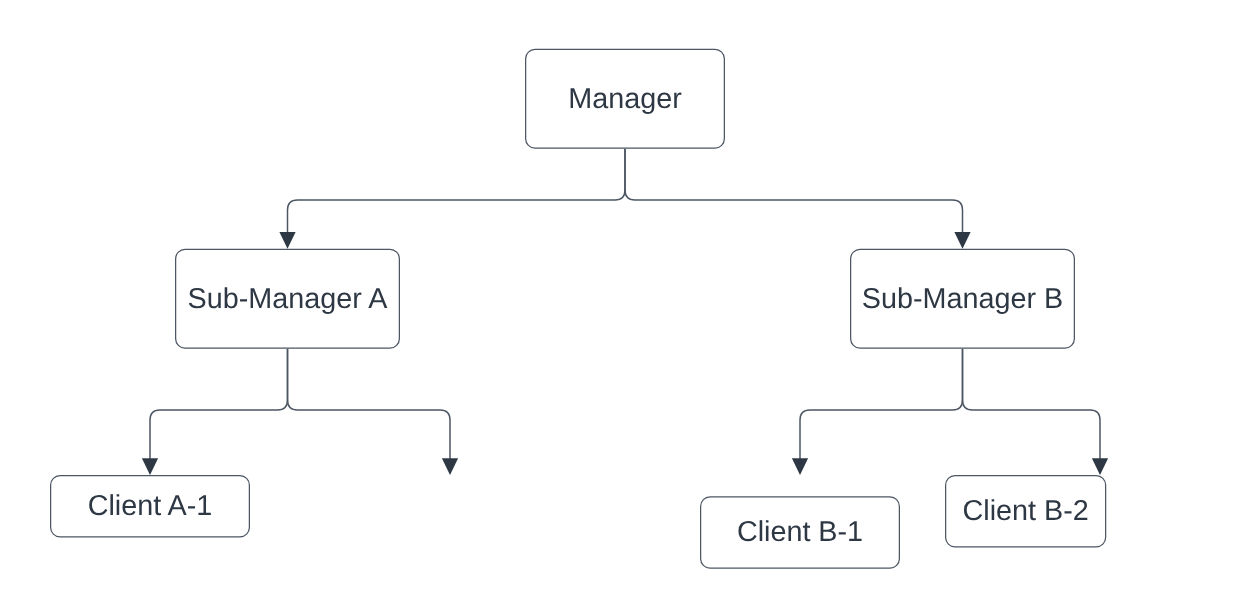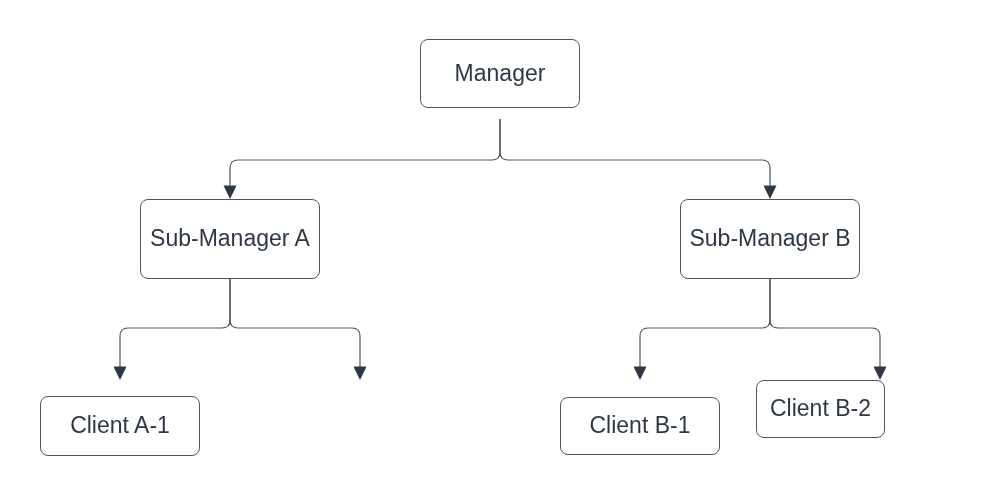--- a/index.html
+++ b/index.html
@@ -72,33 +72,33 @@
     <g class="edge">
       <path d="M770,279 V320 Q770,328 762,328 H648 Q640,328 640,336 V368"></path>
       <polygon points="633.5,366.5 646.5,366.5 640,380"></polygon>
     </g>
     <g class="edge">
       <path d="M770,279 V320 Q770,328 778,328 H872 Q880,328 880,336 V368"></path>
       <polygon points="873.5,366.5 886.5,366.5 880,380"></polygon>
     </g>
   </svg>
 
-  <div class="node" style="left:420px;top:39px;width:160px;height:69px;">
+  <div class="node" style="left:420px;top:39px;width:160px;height:80px;">
     <span class="node-label">Manager</span>
   </div>
 
   <div class="node" style="left:680px;top:199px;width:180px;height:80px;">
     <span class="node-label">Sub-Manager B</span>
   </div>
 
   <div class="node" style="left:140px;top:199px;width:180px;height:80px;">
     <span class="node-label">Sub-Manager A</span>
   </div>
 
-  <div class="node" style="left:40px;top:396px;width:160px;height:60px;">
+  <div class="node" style="left:40px;top:380px;width:160px;height:50px;">
     <span class="node-label">Client A-1</span>
   </div>
 
 
   <div class="node" style="left:560px;top:380px;width:160px;height:58px;margin-top:17px;">
     <span class="node-label">Client B-1</span>
   </div>
 
   <div class="node" style="left:756px;top:380px;width:129px;height:58px;">
     <span class="node-label">Client B-2</span>

